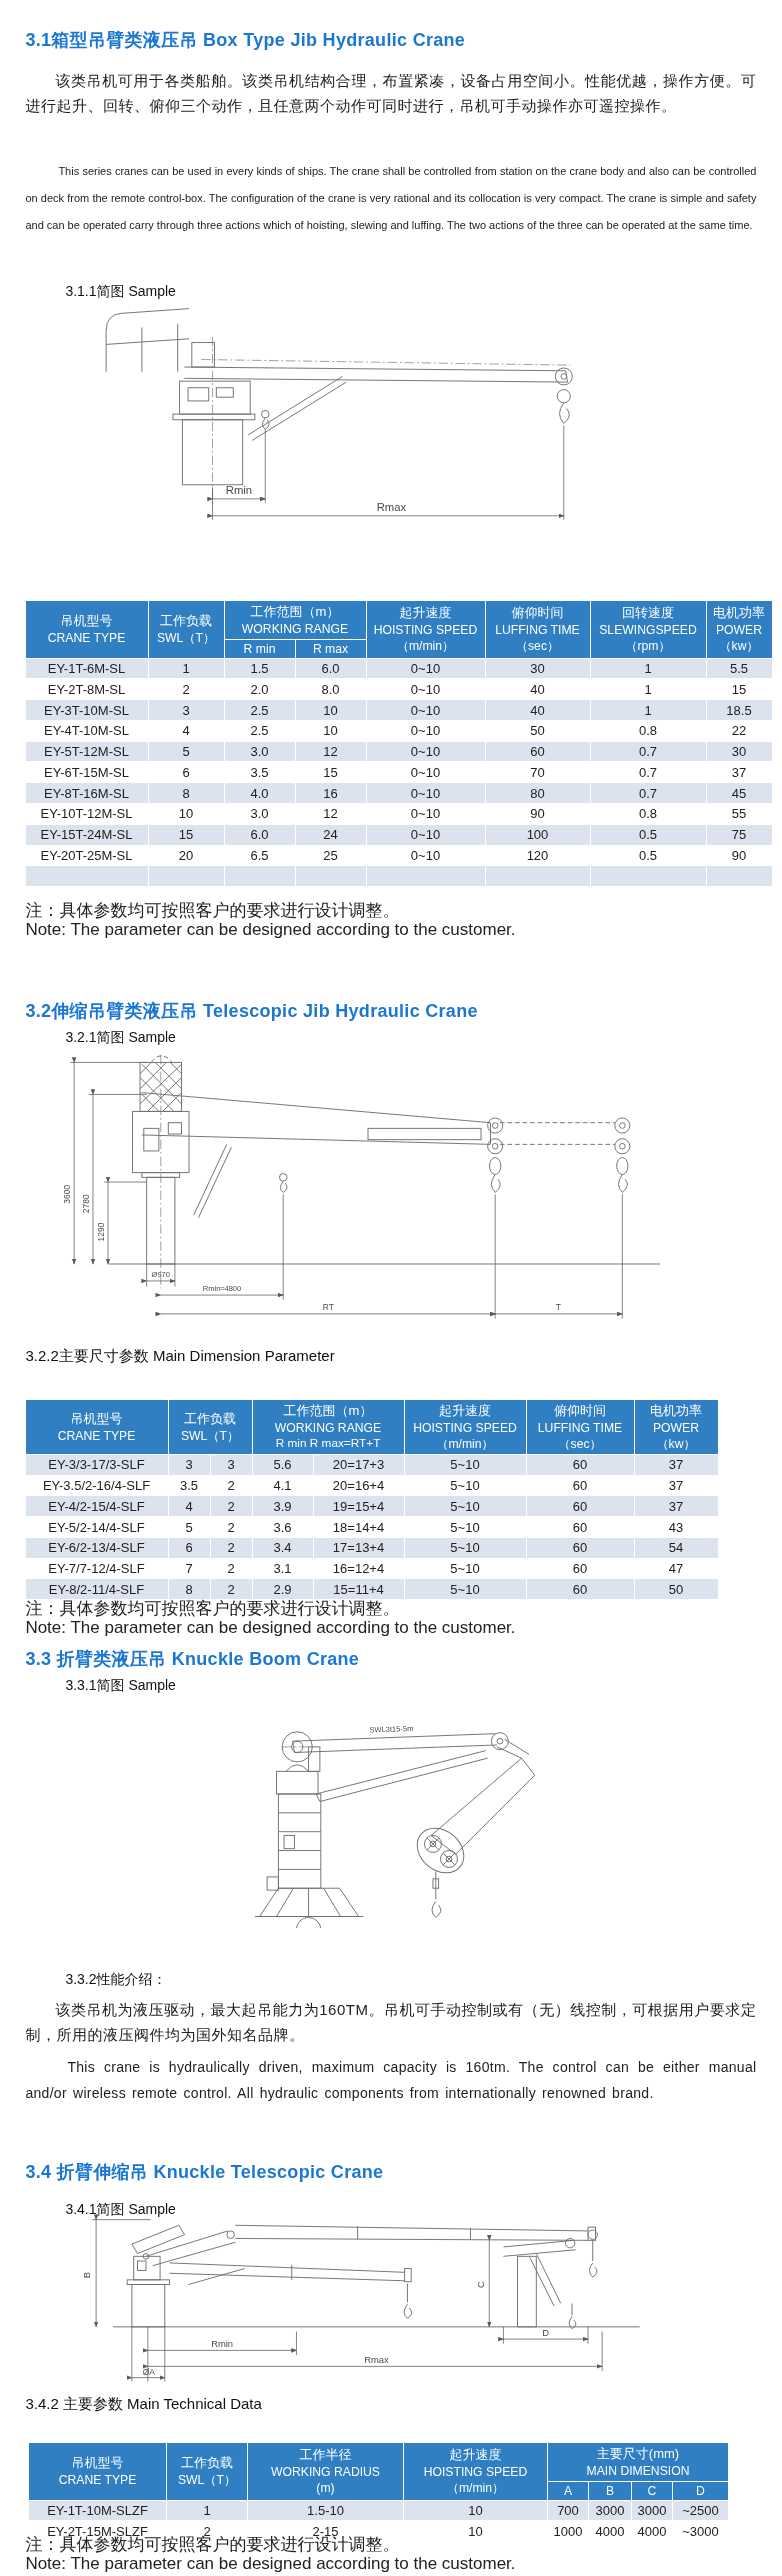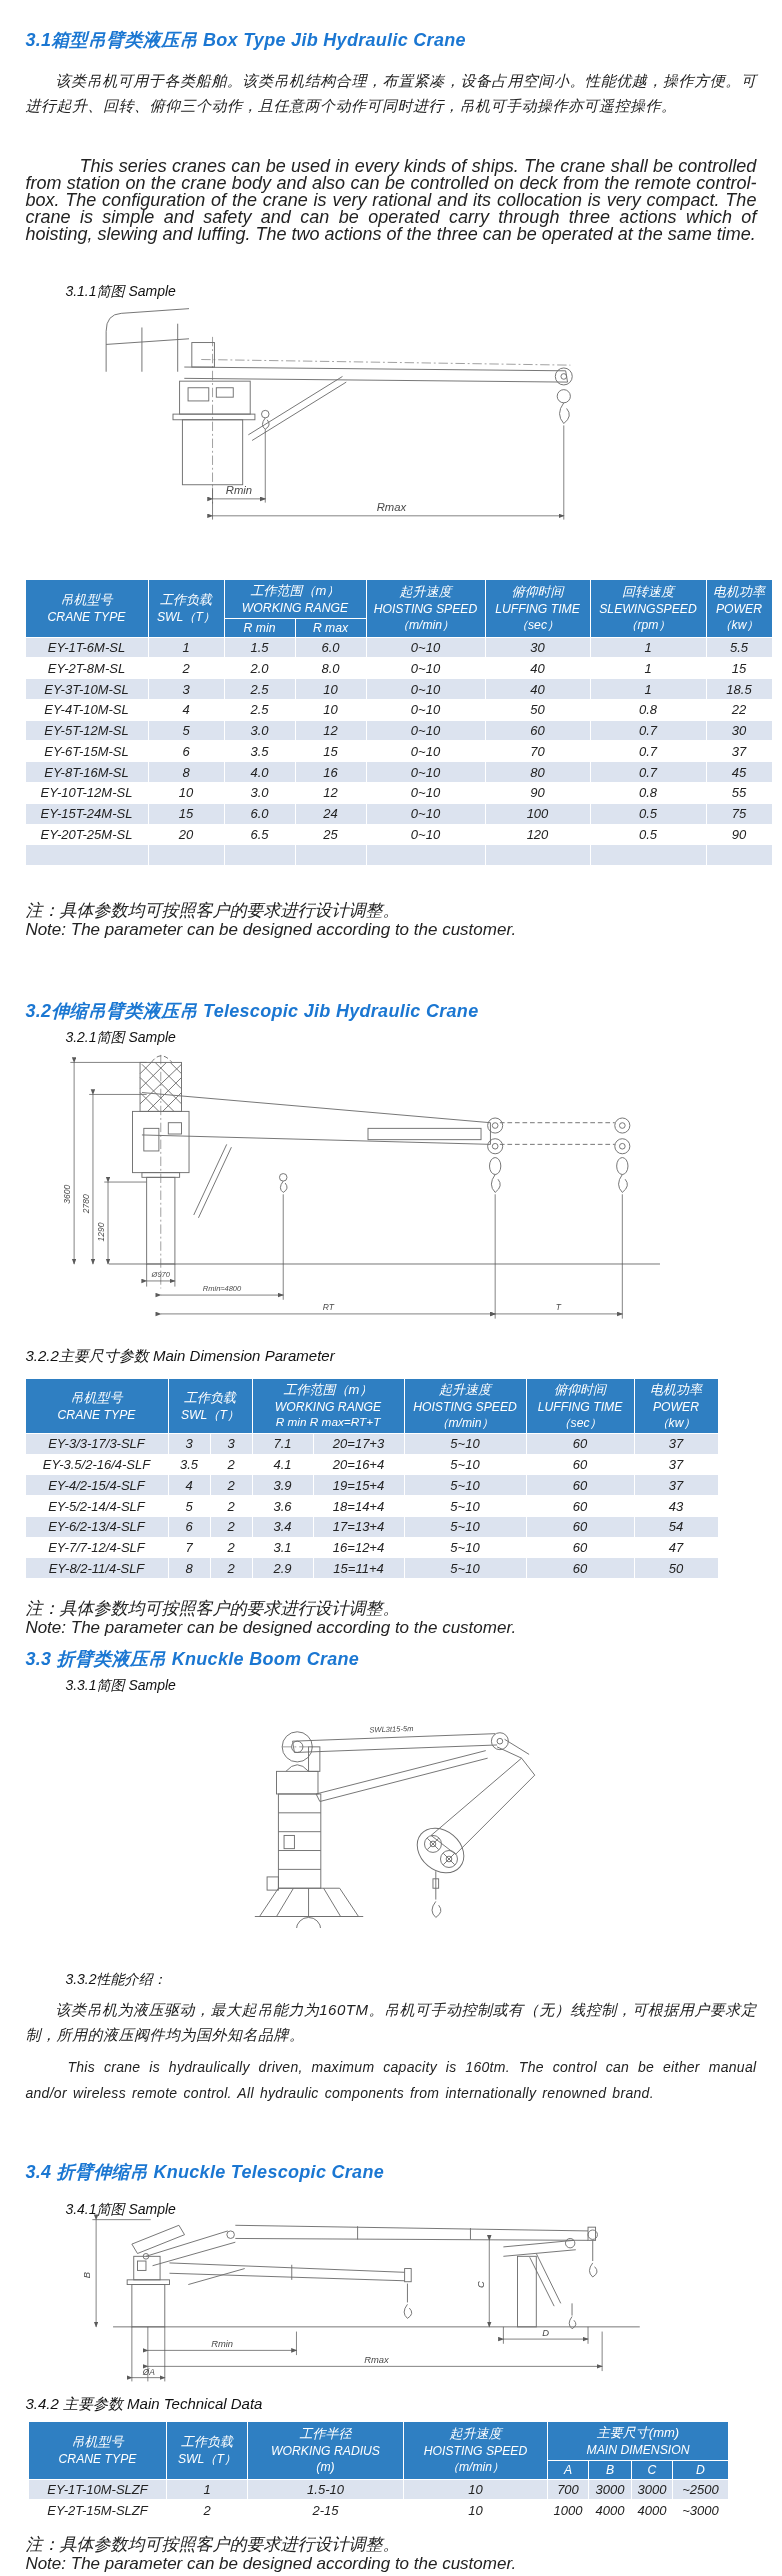--- a/index.html
+++ b/index.html
@@ -1,27 +1,27 @@
 <!DOCTYPE html>
 <html style="font-size:15px"><head>
 <meta charset="utf-8">
 <style>
   html,body{margin:0;padding:0;background:#ffffff;}
   .page{position:relative;width:782px;height:2576px;background:#ffffff;overflow:hidden;
-        font-family:"Liberation Sans","DejaVu Sans",sans-serif;color:#1c1c1c;font-style:italic;}
+        font-family:"Liberation Sans","DejaVu Sans",sans-serif;color:#1c1c1c;}
   .abs{position:absolute;margin:0;}
   .sec-title{left:25.4px;width:735px;color:#1b77d2;font-size:18px;font-weight:600;letter-spacing:0.3px;}
   .sub-h{left:25.4px;width:660px;font-size:14px;font-weight:500;color:#111;margin-left:40px;}
   .param-h{left:25.4px;width:716px;font-size:15px;font-weight:500;color:#111;}
   .para{left:25.4px;width:731px;color:#222;}
   .cn{font-size:15px;line-height:25.4px;text-indent:2em;letter-spacing:0.5px;text-align:justify;}
-  .en{font-size:18px;line-height:17px;text-indent:3em;text-align:justify;}
+  .en{font-size:11px;line-height:27px;text-indent:3em;text-align:justify;}
   .en-wide{font-size:14px;line-height:26px;text-indent:3em;word-spacing:1.9px;letter-spacing:0.3px;text-align:justify;}
   .note{left:25.4px;font-size:17px;line-height:19px;color:#222;}
-  table.tbl{border-collapse:collapse;table-layout:fixed;}
+  table.tbl{border-collapse:collapse;table-layout:fixed;margin-top:21px;}
   .tbl th{background:#2f7fc2;color:#ffffff;font-weight:normal;border:1.9px solid #ffffff;
           padding:1.9px 0.9px;vertical-align:middle;}
   .tbl td{text-align:center;font-size:13px;color:#222;border:1.9px solid #ffffff;
           height:18px;padding:0.9px 1.9px;overflow:hidden;white-space:nowrap;}
   .tbl tbody tr:nth-child(odd) td{background:#dce3ef;}
   .hcn{font-size:13px;line-height:18px;text-align:center;}
   .hen{font-size:12.2px;line-height:16px;text-align:center;}
   .hsm{font-size:11.8px;line-height:15px;text-align:center;}
   .h-sub th{padding:0.9px;}
   svg.draw{stroke:#6f6f6f;fill:none;stroke-width:1;}
@@ -389,21 +389,21 @@
           <div class="hen">POWER</div>
           <div class="hen">（kw）</div>
         </th>
       </tr>
     </thead>
     <tbody>
         <tr>
           <td>EY-3/3-17/3-SLF</td>
           <td>3</td>
           <td>3</td>
-          <td>7.1</td>
+          <td>5.6</td>
           <td>20=17+3</td>
           <td>5~10</td>
           <td>60</td>
           <td>37</td>
         </tr>
         <tr>
           <td>EY-3.5/2-16/4-SLF</td>
           <td>3.5</td>
           <td>2</td>
           <td>4.1</td>

